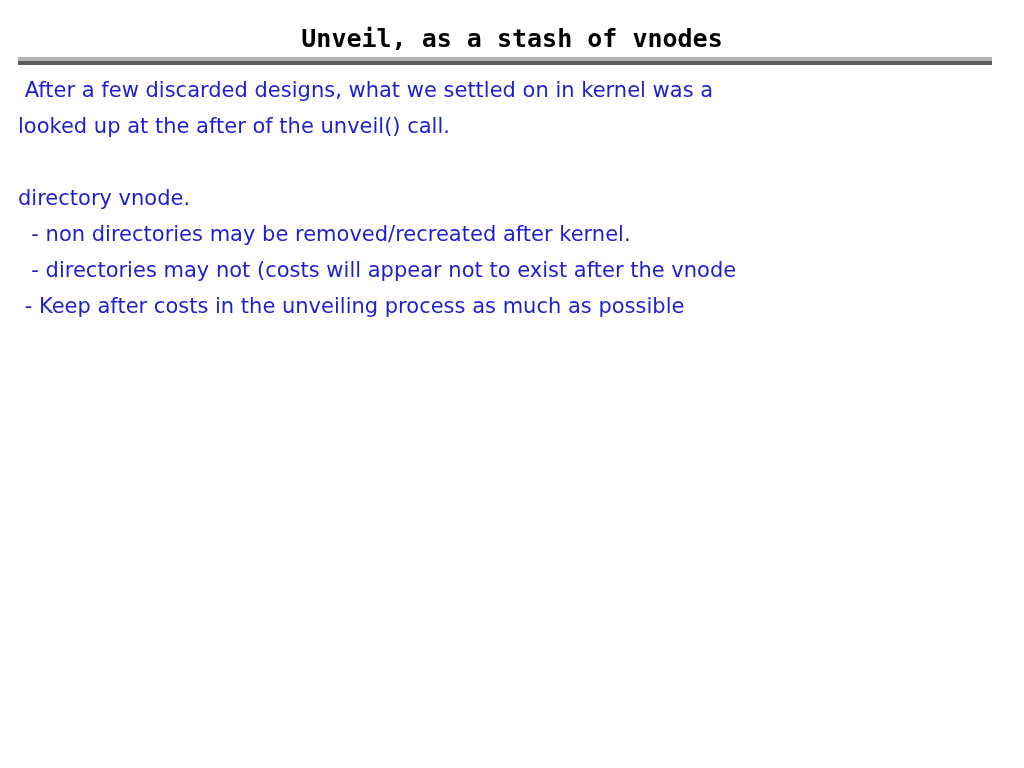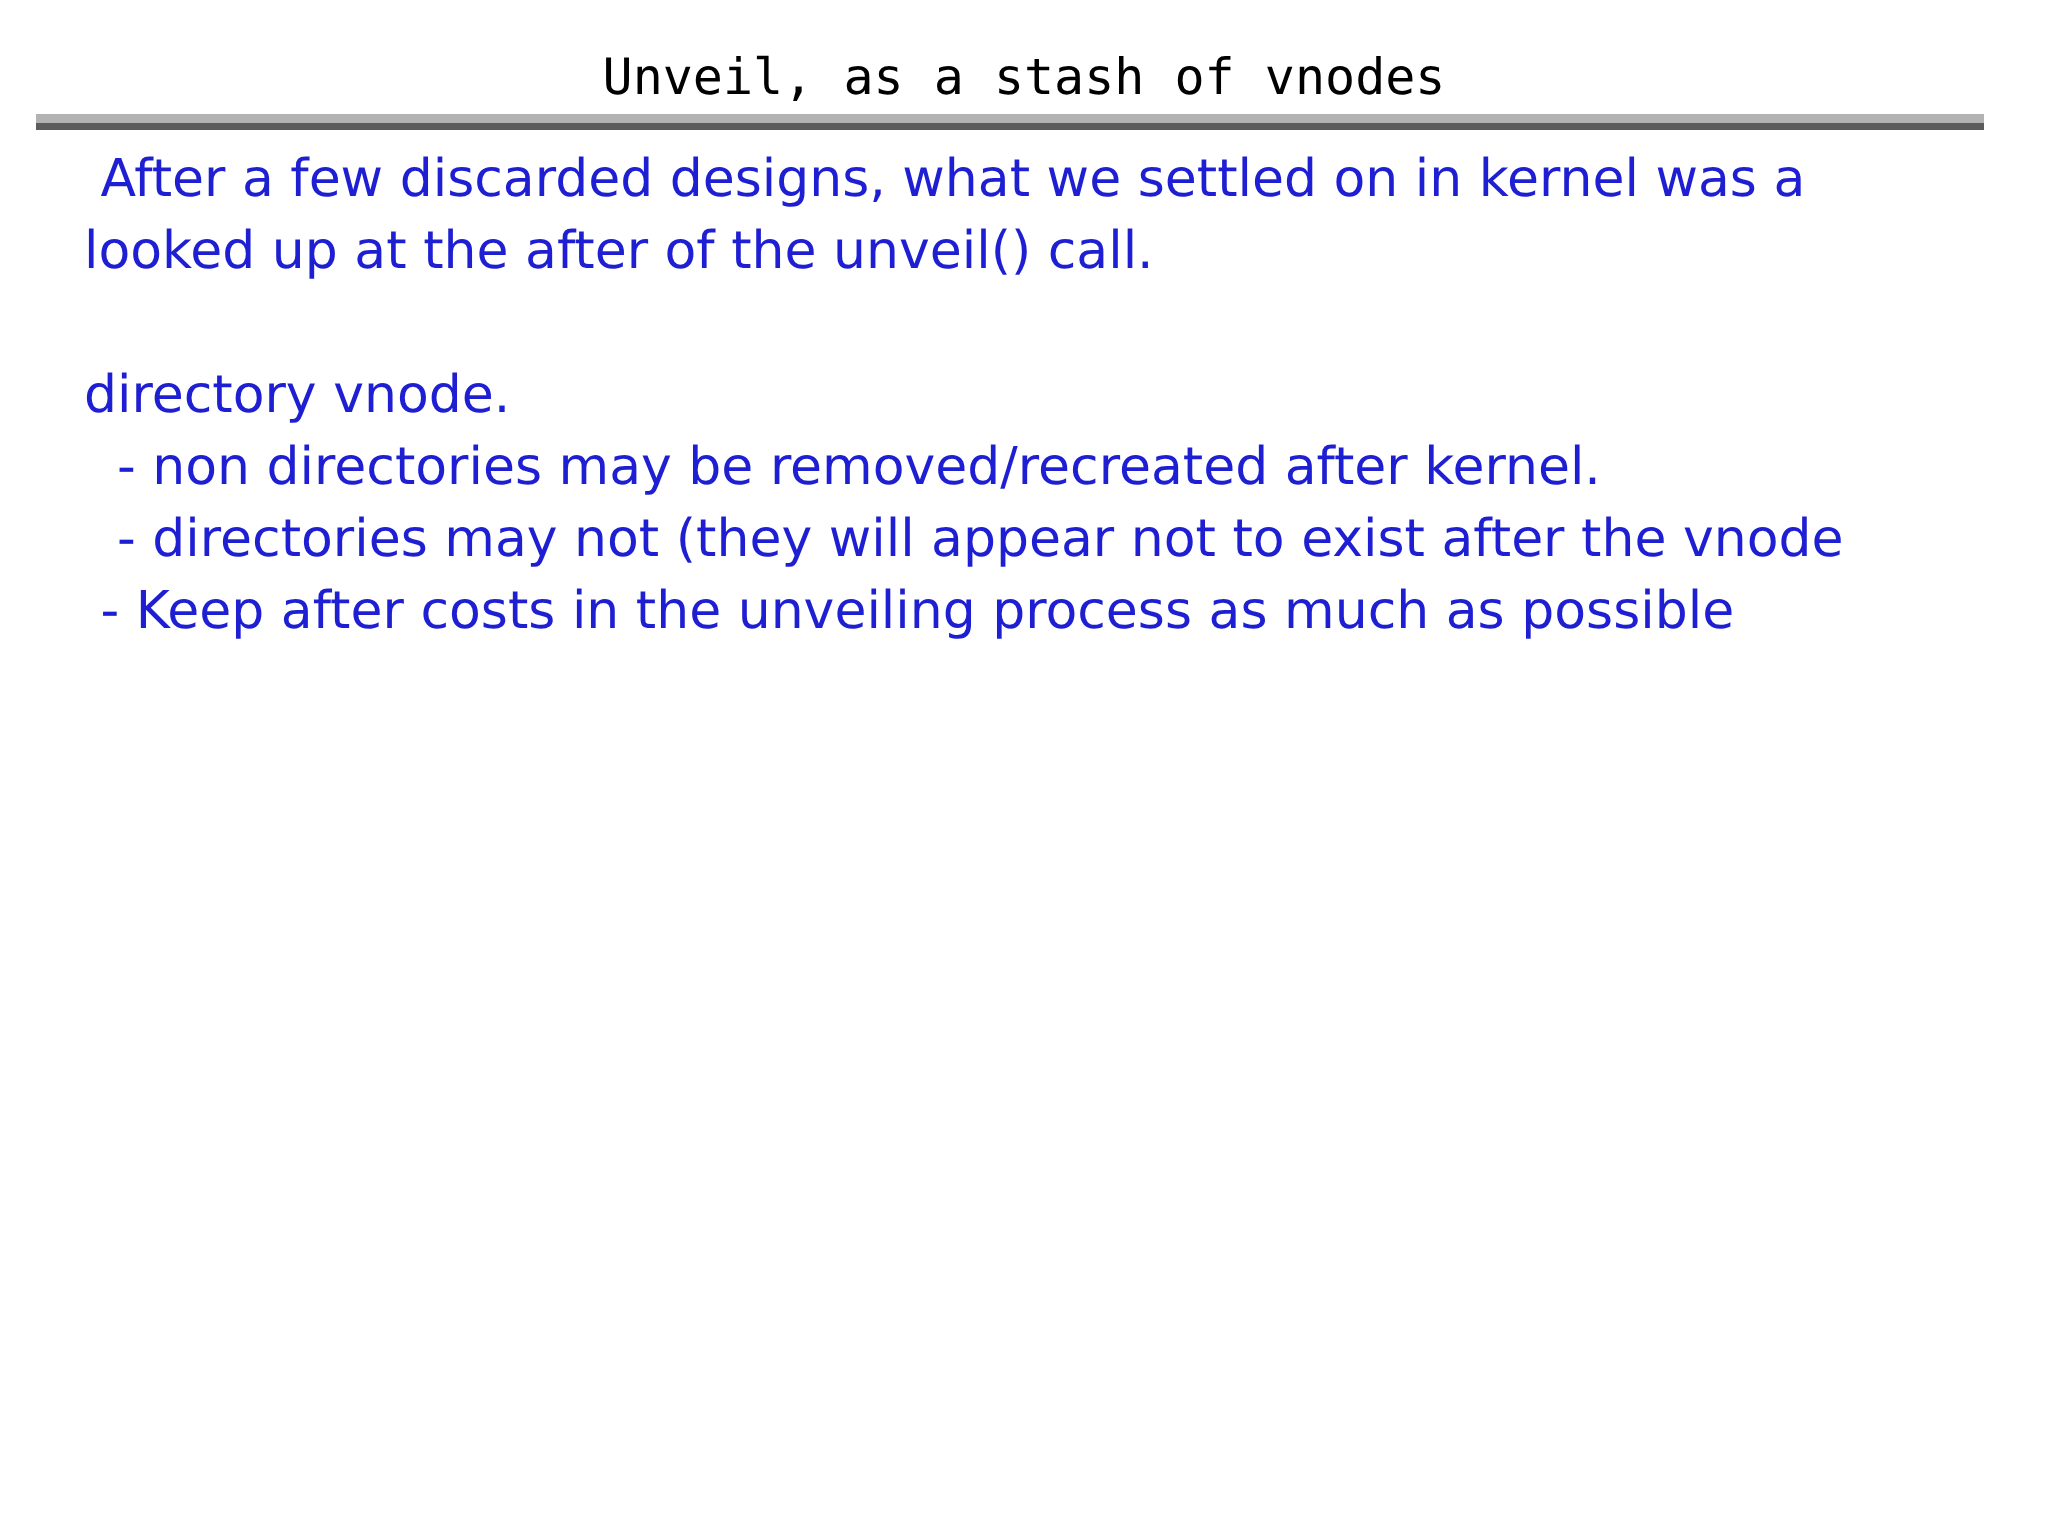--- a/index.html
+++ b/index.html
@@ -19,21 +19,21 @@
     overflow: hidden;
     font-family: "DejaVu Sans", sans-serif;
   }
   .slide-title {
     position: absolute;
     top: 24px;
     left: 0;
     right: 0;
     text-align: center;
     font-family: "DejaVu Sans Mono", monospace;
-    font-weight: normal;
+    font-weight: bold;
     font-size: 25px;
     letter-spacing: 0px;
     color: var(--title-color);
     white-space: pre;
   }
   .title-divider {
     position: absolute;
     top: 57px;
     left: 18px;
     width: 974px;
@@ -45,23 +45,22 @@
       var(--divider-dark) 55%,
       var(--divider-dark) 100%
     );
   }
   .slide-body {
     position: absolute;
     top: 72px;
     left: 18px;
     right: 0;
     color: var(--body-color);
-    font-size: 26px;
+    font-size: 21px;
     line-height: 36px;
-    margin-left: 24px;
   }
   .body-line {
     white-space: pre;
     min-height: 36px;
   }
 </style>
 </head>
 <body>
 
 <div class="slide">
@@ -69,17 +68,17 @@
   <div class="slide-title">Unveil, as a stash of vnodes</div>
 
   <div class="title-divider"></div>
 
   <div class="slide-body">
     <div class="body-line"> After a few discarded designs, what we settled on in kernel was a</div>
     <div class="body-line">looked up at the after of the unveil() call.</div>
     <div class="body-line"></div>
     <div class="body-line">directory vnode.</div>
     <div class="body-line">  - non directories may be removed/recreated after kernel.</div>
-    <div class="body-line">  - directories may not (they will appear not to exist after the vnode</div>
+    <div class="body-line">  - directories may not (costs will appear not to exist after the vnode</div>
     <div class="body-line"> - Keep after costs in the unveiling process as much as possible</div>
   </div>
 
 </div>
 
 </body></html>

